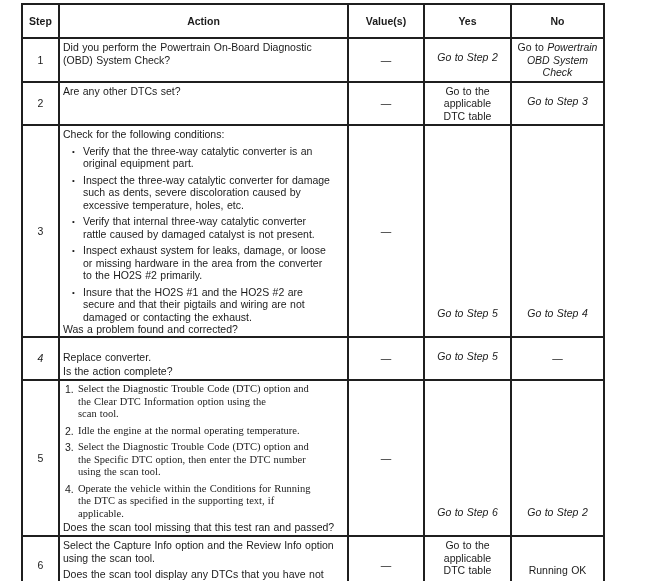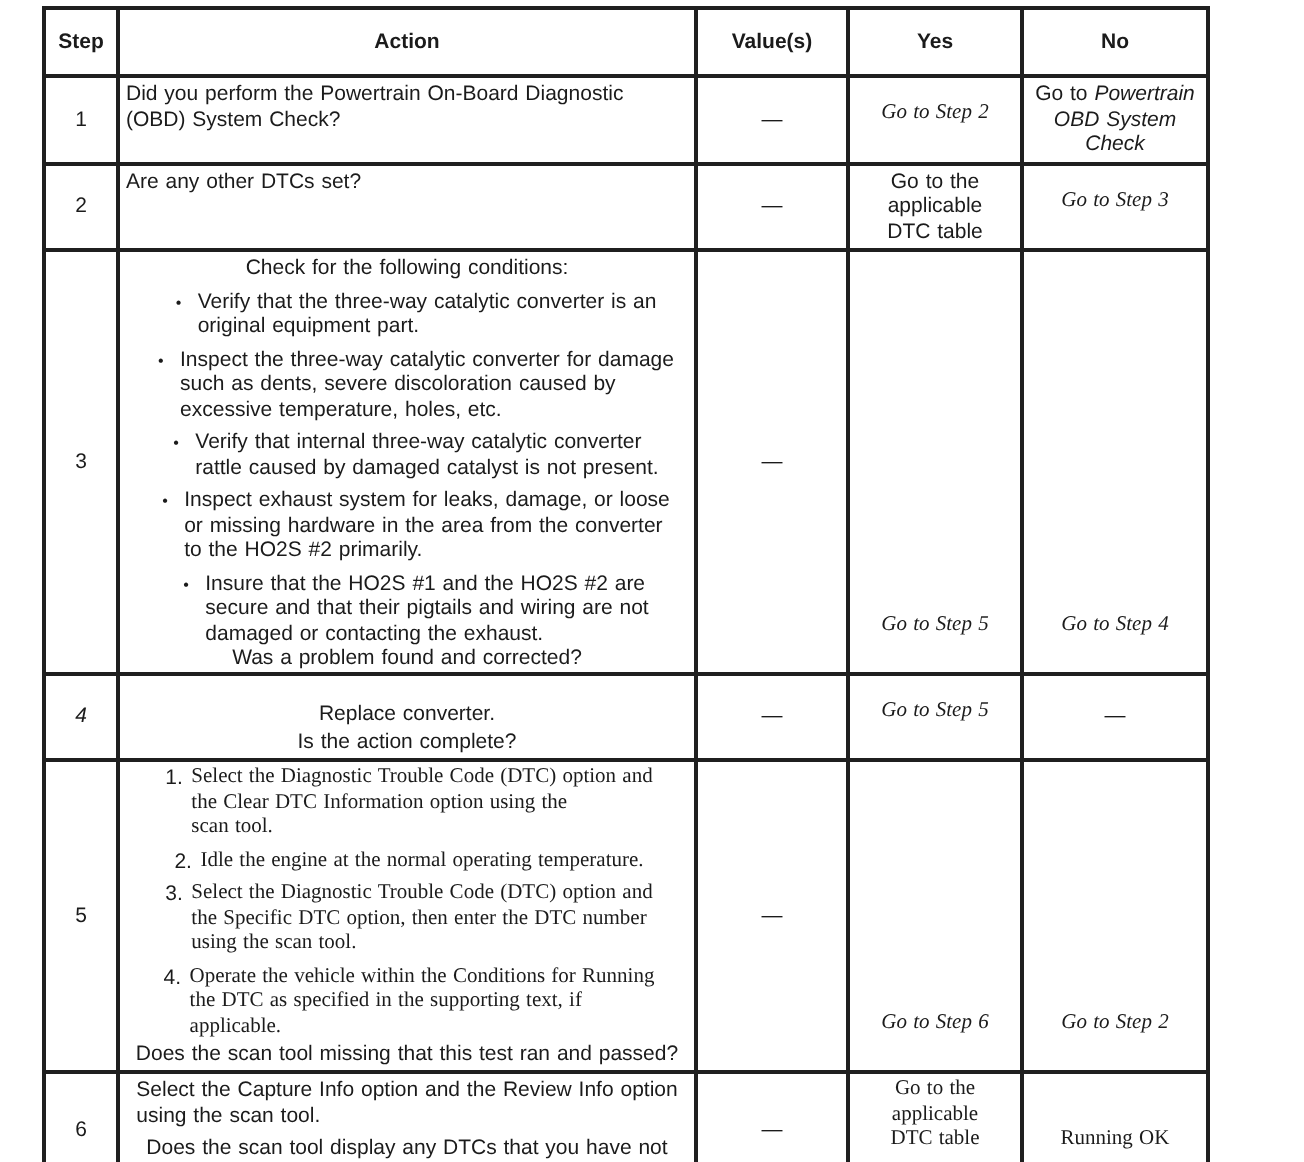--- a/index.html
+++ b/index.html
@@ -30,33 +30,33 @@
     font-size: 10.5px; line-height: 12.5px;
     word-spacing: 0.5px;
     padding: 2px 3px;
     overflow: hidden;
   }
   th { font-weight: bold; text-align: center; height: 34px; vertical-align: middle; padding: 1px; }
   td.step-cell  { text-align: center; vertical-align: middle; }
   td.value-cell { text-align: center; vertical-align: middle; }
   td.action-cell{ vertical-align: top; }
   td.yn { text-align: center; }
-  td.yn.vbottom { vertical-align: bottom; padding-bottom: 17px; font-family: Liberation Serif, serif; }
+  td.yn.vbottom { vertical-align: bottom; padding-bottom: 17px; }
   td.yn.vmiddle { vertical-align: middle; }
   .pre { white-space: pre-line; }
   .it  { font-style: italic; }
   
   tr.r1 td { height: 41px; margin-left: 28px; }
   tr.r2 td { height: 39px; }
   tr.r3 td { height: 211px; }
   tr.r4 td { height: 31px; }
   tr.r5 td { height: 155px; }
   tr.r6 td { height: 57px; }
   
-  .col-flex { display: flex; flex-direction: column; align-items: center; }
+  .col-flex { display: flex; flex-direction: column; }
   tr.r3 .col-flex { height: 206px; }
   tr.r4 .col-flex { height: 26px; margin-top: 11px; }
   tr.r5 .col-flex { height: 150px; }
   tr.r6 .col-flex { height: 52px; }
   .question { margin-top: auto; }
   .para + .para { margin-top: 4px; }
   .bullet { display: flex; margin-top: 4px; padding-left: 9px; }
   .bullet .dot { flex: none; width: 11px; font-size: 8px; line-height: 12.5px; padding-top: 1px; }
   .bullet .btxt { flex: 1; }
   .nitem { display: flex; margin-top: 4px; }

